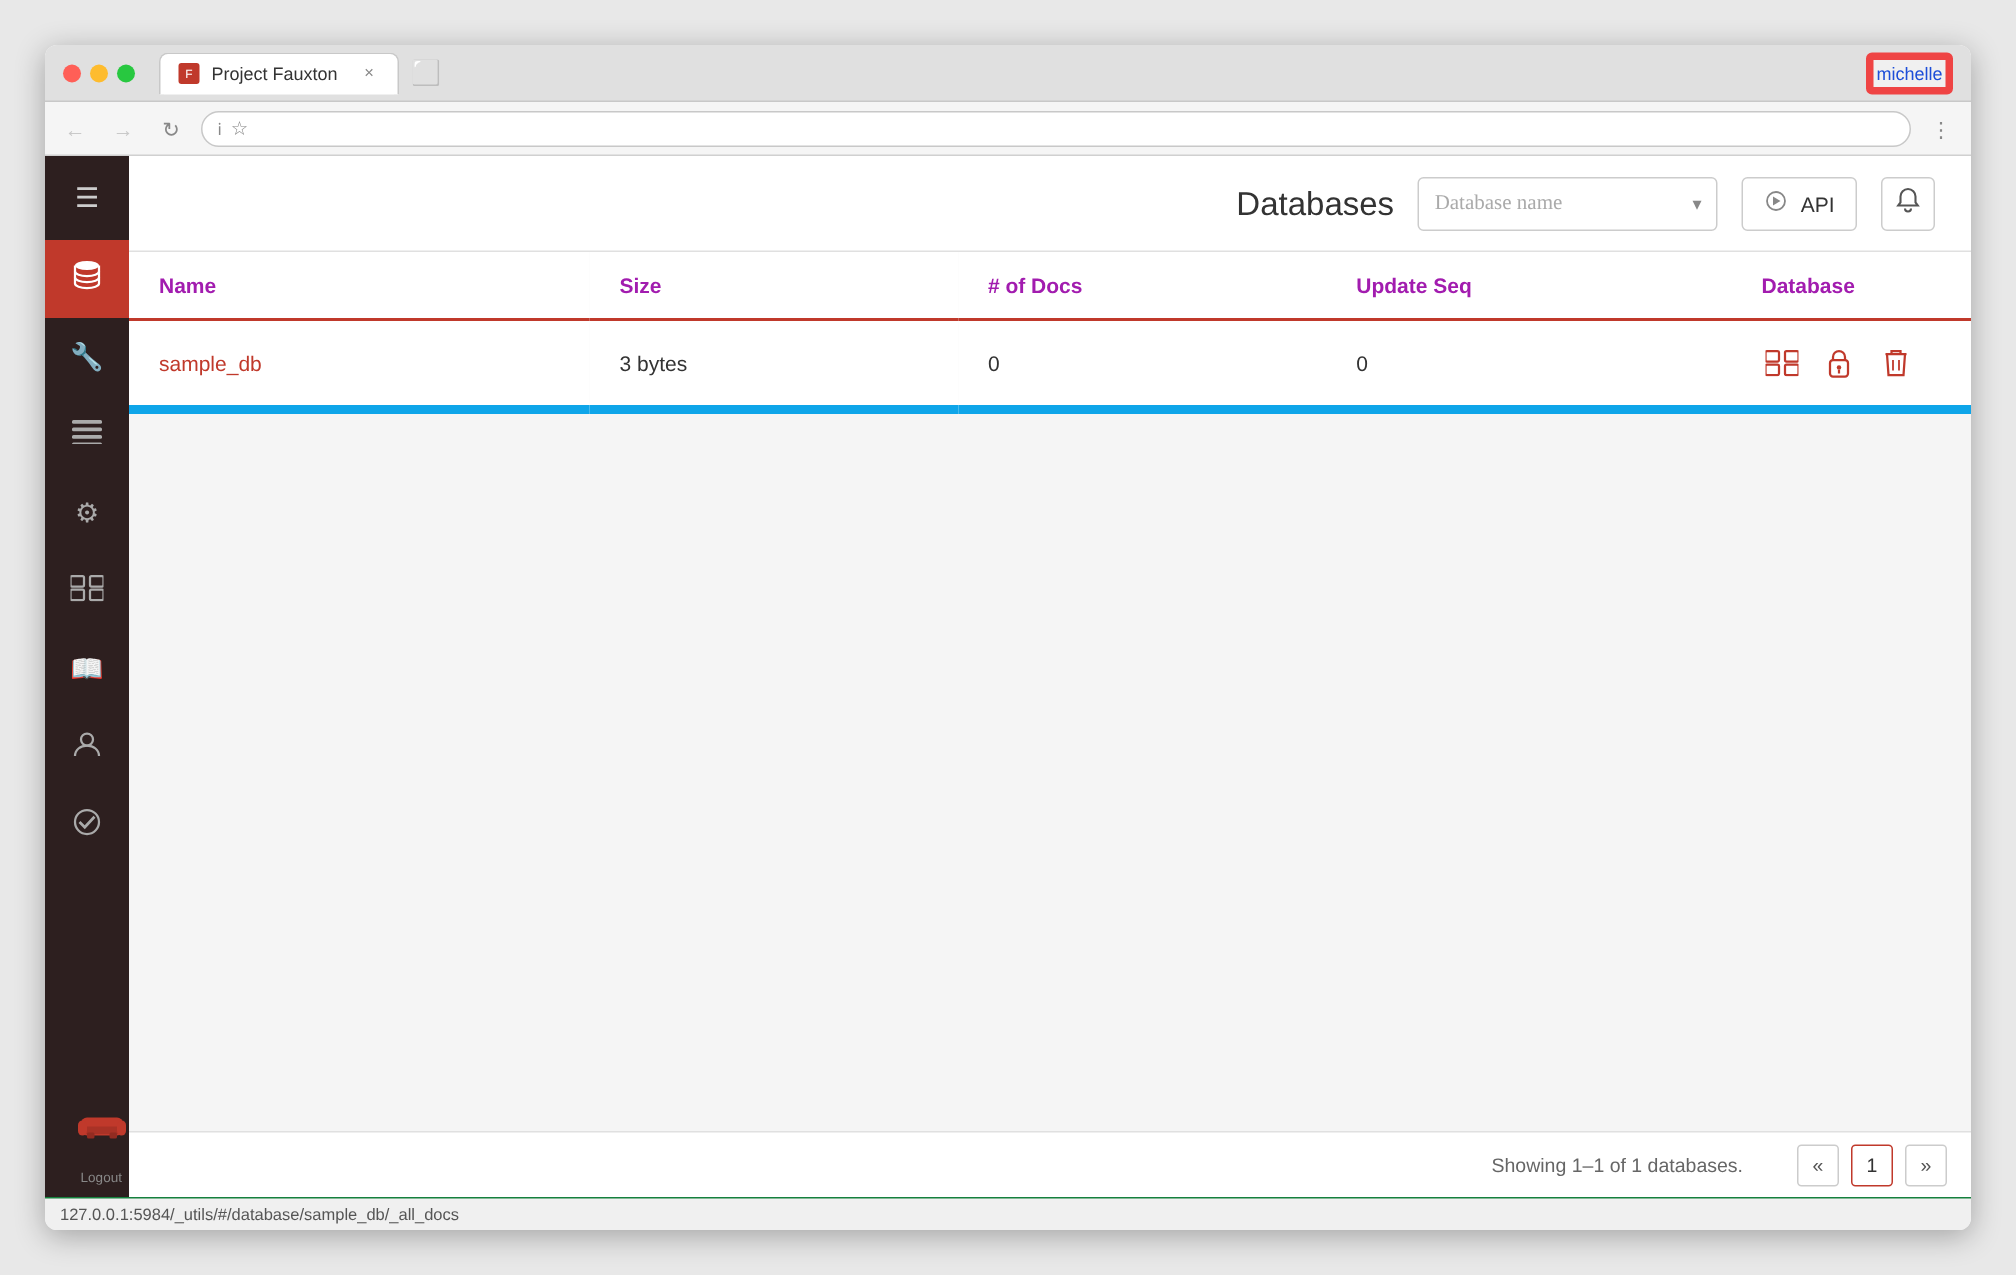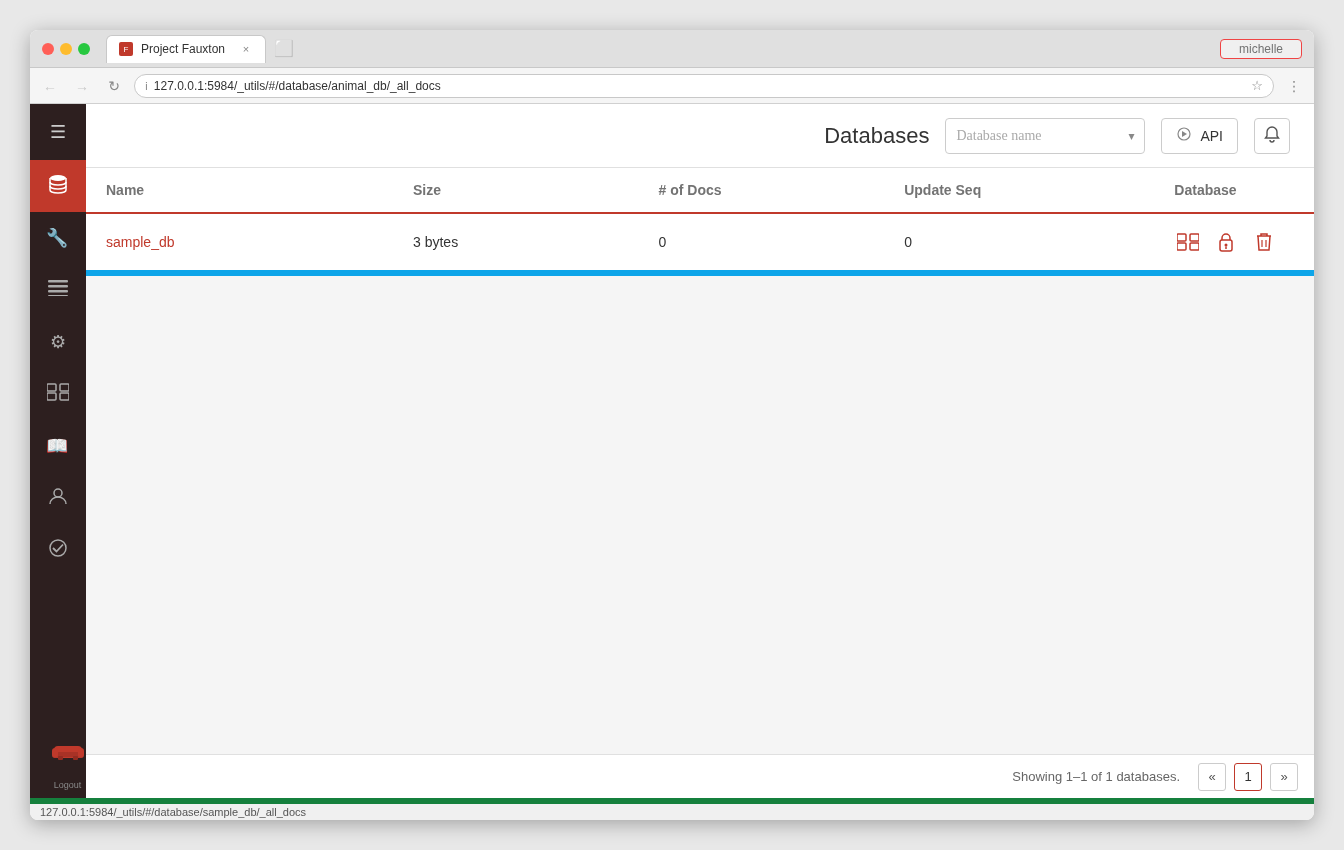--- a/index.html
+++ b/index.html
@@ -99,25 +99,25 @@
       align-items: center;
       justify-content: center;
       color: #666;
       font-size: 16px;
       background: transparent;
       border-radius: 4px;
     }
 
     .user-chip {
       background: #f0f0f0;
-      border: 1px solid #ef4444;
+      border: 5px solid #ef4444;
       border-radius: 4px;
-      padding: 2px 18px;
+      padding: 2px 2px;
       font-size: 12px;
-      color: #737373;
+      color: #1d4ed8;
       margin-left: auto;
     }
 
     .browser-addressbar {
       background: #f5f5f5;
       height: 36px;
       display: flex;
       align-items: center;
       padding: 0 8px;
       gap: 8px;
@@ -341,21 +341,21 @@
 
     .db-table thead tr {
       border-bottom: 2px solid #c0392b;
     }
 
     .db-table th {
       text-align: left;
       padding: 14px 20px;
       font-size: 14px;
       font-weight: 600;
-      color: #737373;
+      color: #a21caf;
       background: #fff;
     }
 
     .db-table td {
       padding: 14px 20px;
       font-size: 14px;
       color: #333;
       background: #fff;
       border-bottom: 6px solid #0ea5e9;
     }
@@ -392,21 +392,21 @@
       justify-content: flex-end;
       padding: 0 16px;
       border-top: 1px solid #e0e0e0;
       flex-shrink: 0;
       gap: 8px;
     }
 
     .pagination-info {
       font-size: 13px;
       color: #666;
-      margin-right: 10px;
+      margin-right: 28px;
     }
 
     .pagination-btn {
       width: 28px;
       height: 28px;
       display: flex;
       align-items: center;
       justify-content: center;
       border: 1px solid #ccc;
       border-radius: 3px;
@@ -431,21 +431,21 @@
 
     
     .status-bar {
       background: #f0f0f0;
       height: 22px;
       display: flex;
       align-items: center;
       padding: 0 10px;
       font-size: 11px;
       color: #555;
-      border-top: 6px solid #15803d;
+      border-top: 1px solid #15803d;
       flex-shrink: 0;
     }
 
     
     .cursor-overlay {
       position: fixed;
       pointer-events: none;
       z-index: 9999;
     }
   </style>
@@ -470,21 +470,20 @@
     </div>
     <div class="user-chip">michelle</div>
   </div>
 
   <div class="browser-addressbar">
     <div class="nav-btn disabled">←</div>
     <div class="nav-btn disabled">→</div>
     <div class="nav-btn">↻</div>
     <div class="address-bar">
       <span class="address-lock">ℹ</span>
-      <span class="address-url">127.0.0.1:5984/_utils/#/database/animal_db/_all_docs</span>
       <span class="address-star">☆</span>
     </div>
     <div class="nav-btn">⋮</div>
   </div>
 
   <div class="app-container">
 
     <div class="sidebar">
       <div class="sidebar-menu-btn">
         <span>☰</span>

